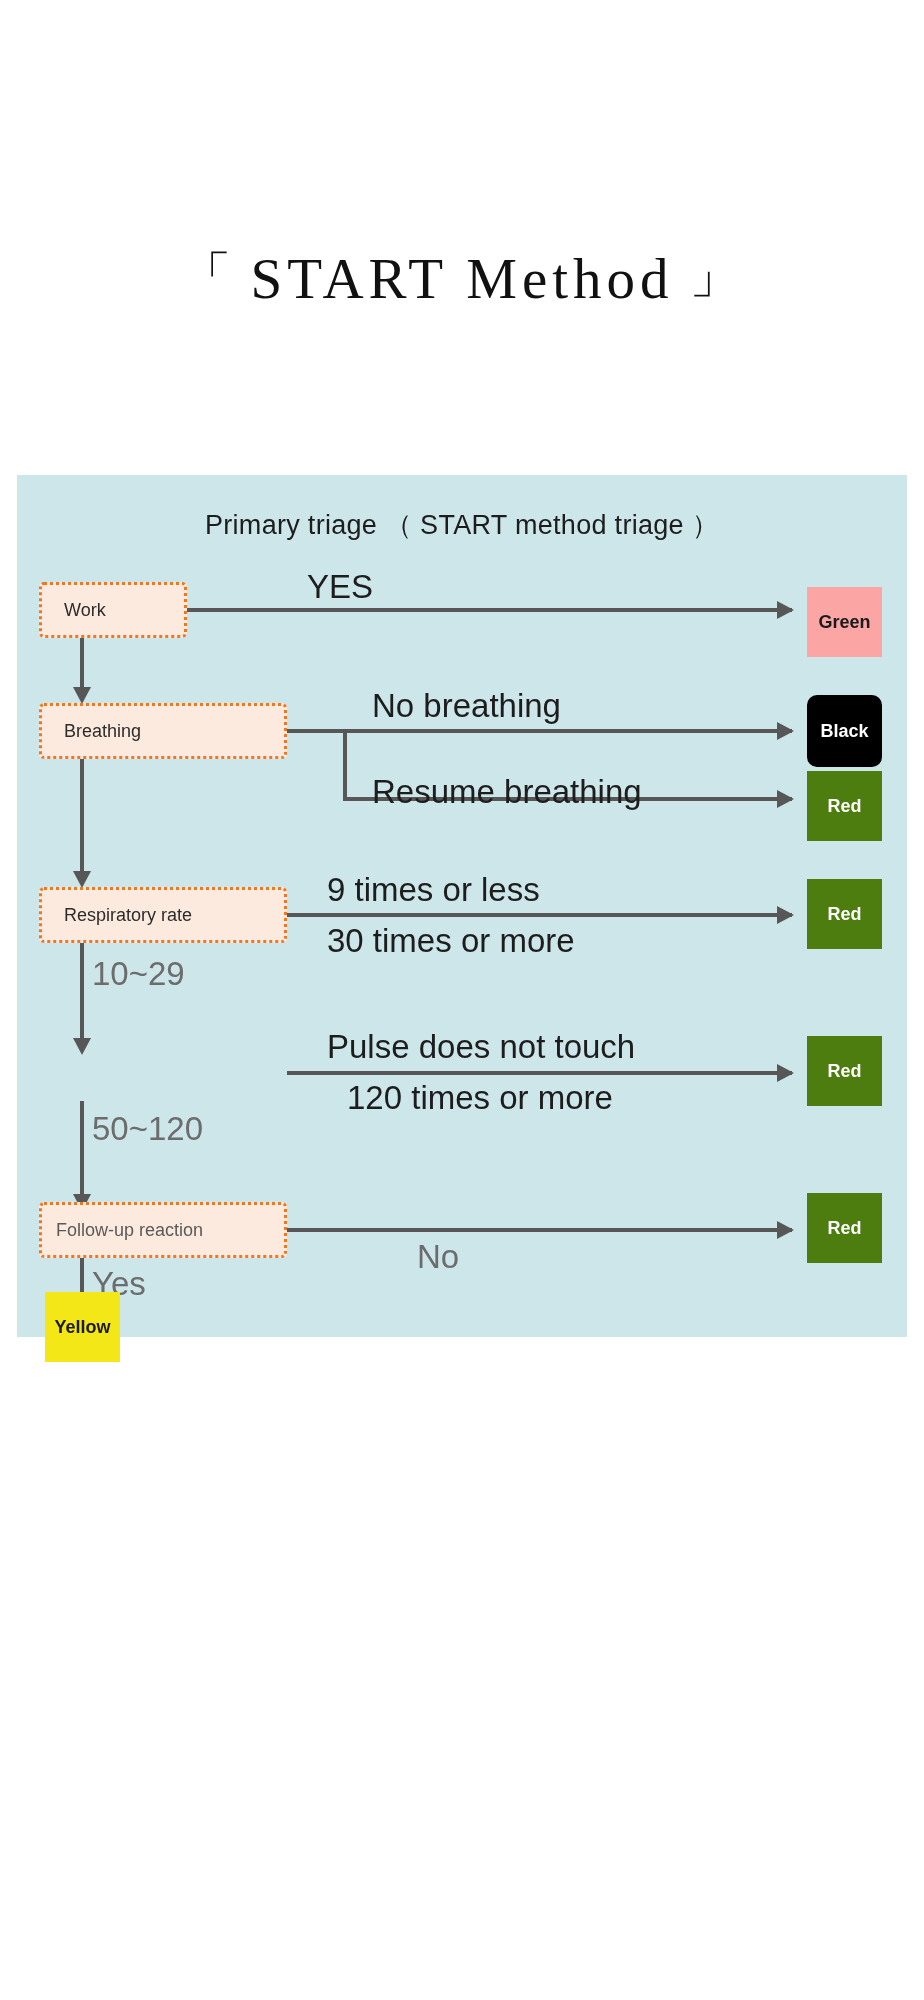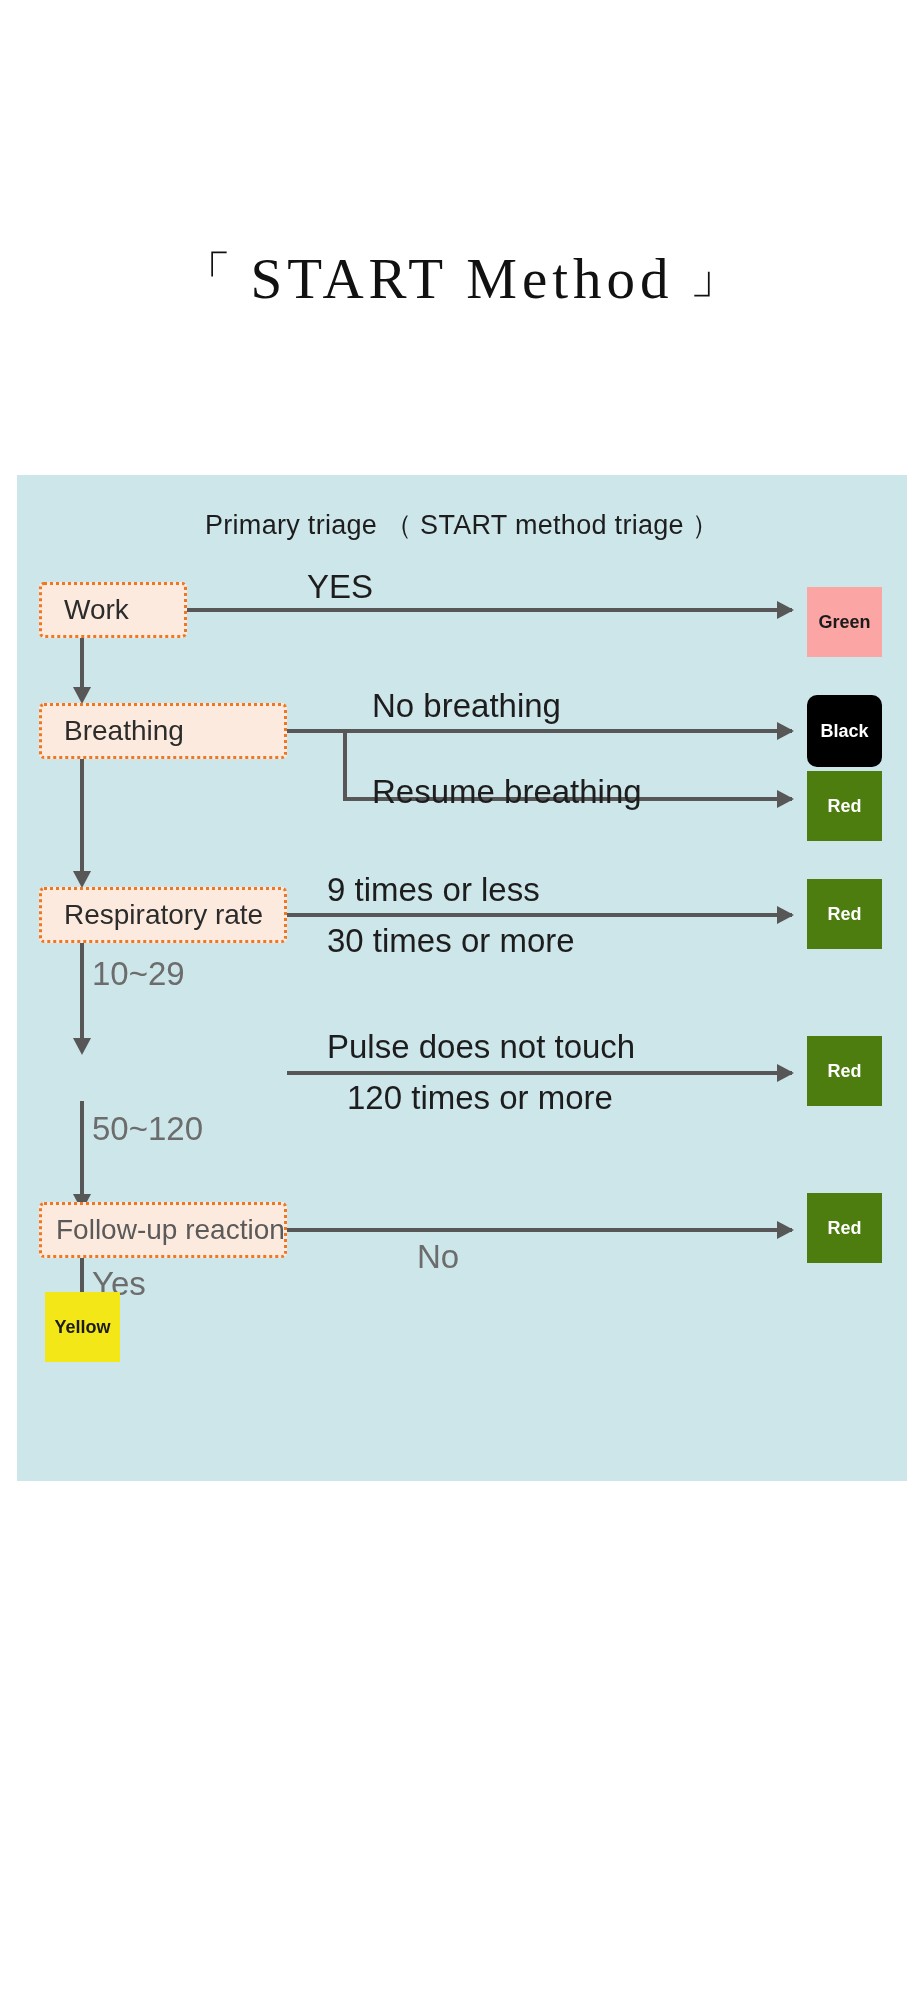--- a/index.html
+++ b/index.html
@@ -39,21 +39,21 @@
     letter-spacing: 5px;
     padding: 0 16px;
   }
 
   
   #diagram-panel {
     position: absolute;
     left: 17px;
     top: 475px;
     width: 890px;
-    height: 1006px;
+    height: 862px;
     background: #cde6ea;
   }
 
   #diagram-caption {
     position: absolute;
     left: 0;
     top: 32px;
     width: 890px;
     text-align: center;
     font-size: 27px;
@@ -65,21 +65,21 @@
   
   .node {
     position: absolute;
     background: #fdeade;
     border: 3px dotted #ef7722;
     border-radius: 5px;
     box-sizing: border-box;
     display: flex;
     align-items: center;
     padding-left: 22px;
-    font-size: 28px;
+    font-size: 18px;
     color: #2c2c2c;
     white-space: nowrap;
   }
   .node.muted { color: #5a5a5a; text-align: center; }
 
   
   .chip {
     position: absolute;
     display: flex;
     align-items: center;

